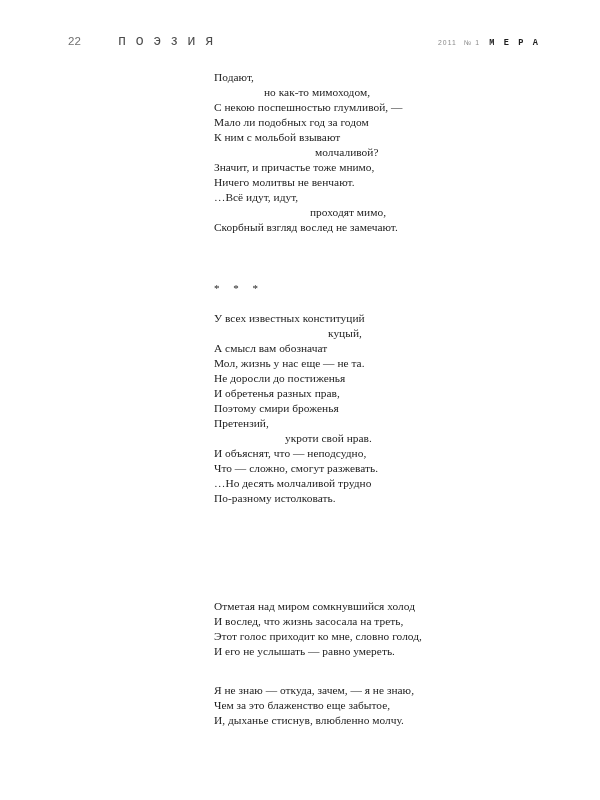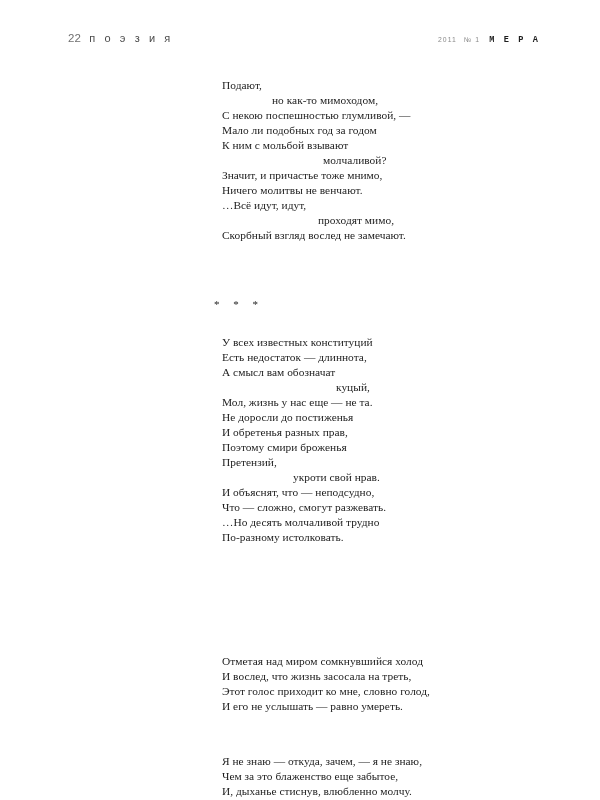--- a/index.html
+++ b/index.html
@@ -40,24 +40,24 @@
     align-items: baseline;
   }
   .folio {
     font-family: "Liberation Sans", "DejaVu Sans", sans-serif;
     font-size: 11.5px;
     color: #6f6f6f;
     letter-spacing: 0.2px;
   }
   .section-name {
     font-family: "Liberation Sans", "DejaVu Sans", sans-serif;
-    font-size: 11px;
+    font-size: 14px;
     color: #4b4b4b;
     letter-spacing: 3.1px;
-    margin-left: 8px;
+    margin-left: 37px;
     white-space: nowrap;
   }
   .rh-right {
     display: flex;
     align-items: baseline;
     white-space: nowrap;
   }
   .issue-year,
   .issue-number {
     font-family: "Liberation Sans", "DejaVu Sans", sans-serif;
@@ -78,21 +78,21 @@
   
   .text-column {
     position: absolute;
     left: 214px;
     top: 70px;
     width: 300px;
   }
 
   .poem { margin: 0; }
 
-  .stanza { margin: 8px; font-family: Liberation Serif, serif; }
+  .stanza { margin: 0; font-family: Liberation Serif, serif; }
 
   .line {
     font-size: 11.4px;
     line-height: 15.05px;
     color: #1d1d1d;
     white-space: pre;
     letter-spacing: 0.02px;
   }
 
   .sep {
@@ -151,23 +151,22 @@
         </div>
     </div>
 
     <div class="gap-lg"></div>
 
     <div class="poem">
       <div class="sep">*  *  *</div>
       <div class="gap-sm"></div>
       <div class="stanza">
           <div class="line">У всех известных конституций</div>
-          <div class="line">Есть недостаток — длиннота,</div>
+          <div class="line" style="padding-left: 114px;">куцый,</div>
           <div class="line">А смысл вам обозначат</div>
-          <div class="line" style="padding-left: 114px;">куцый,</div>
           <div class="line">Мол, жизнь у нас еще — не та.</div>
           <div class="line">Не доросли до постиженья</div>
           <div class="line">И обретенья разных прав,</div>
           <div class="line">Поэтому смири броженья</div>
           <div class="line">Претензий,</div>
           <div class="line" style="padding-left: 71px;">укроти свой нрав.</div>
           <div class="line">И объяснят, что — неподсудно,</div>
           <div class="line">Что — сложно, смогут разжевать.</div>
           <div class="line">…Но десять молчаливой трудно</div>
           <div class="line">По-разному истолковать.</div>

